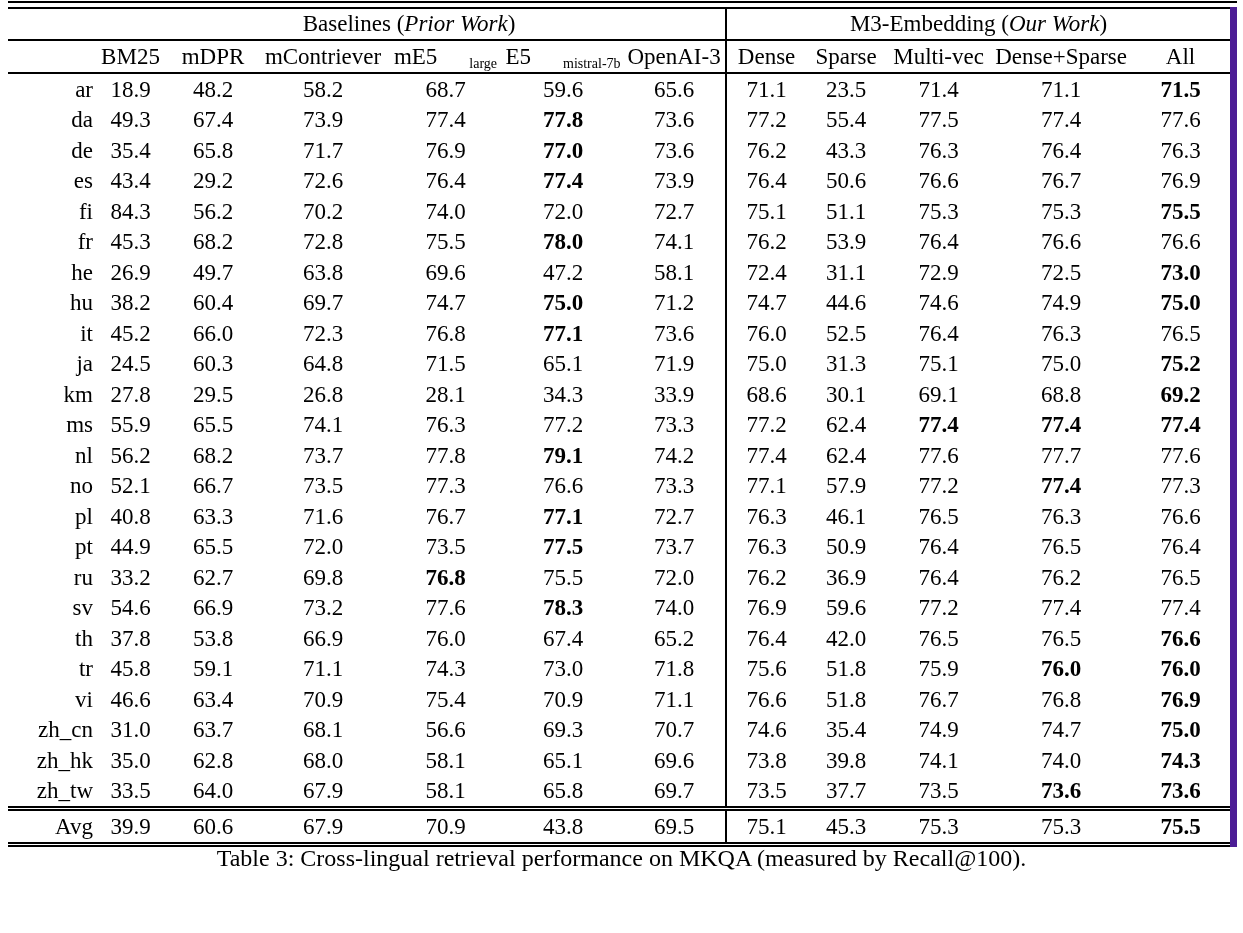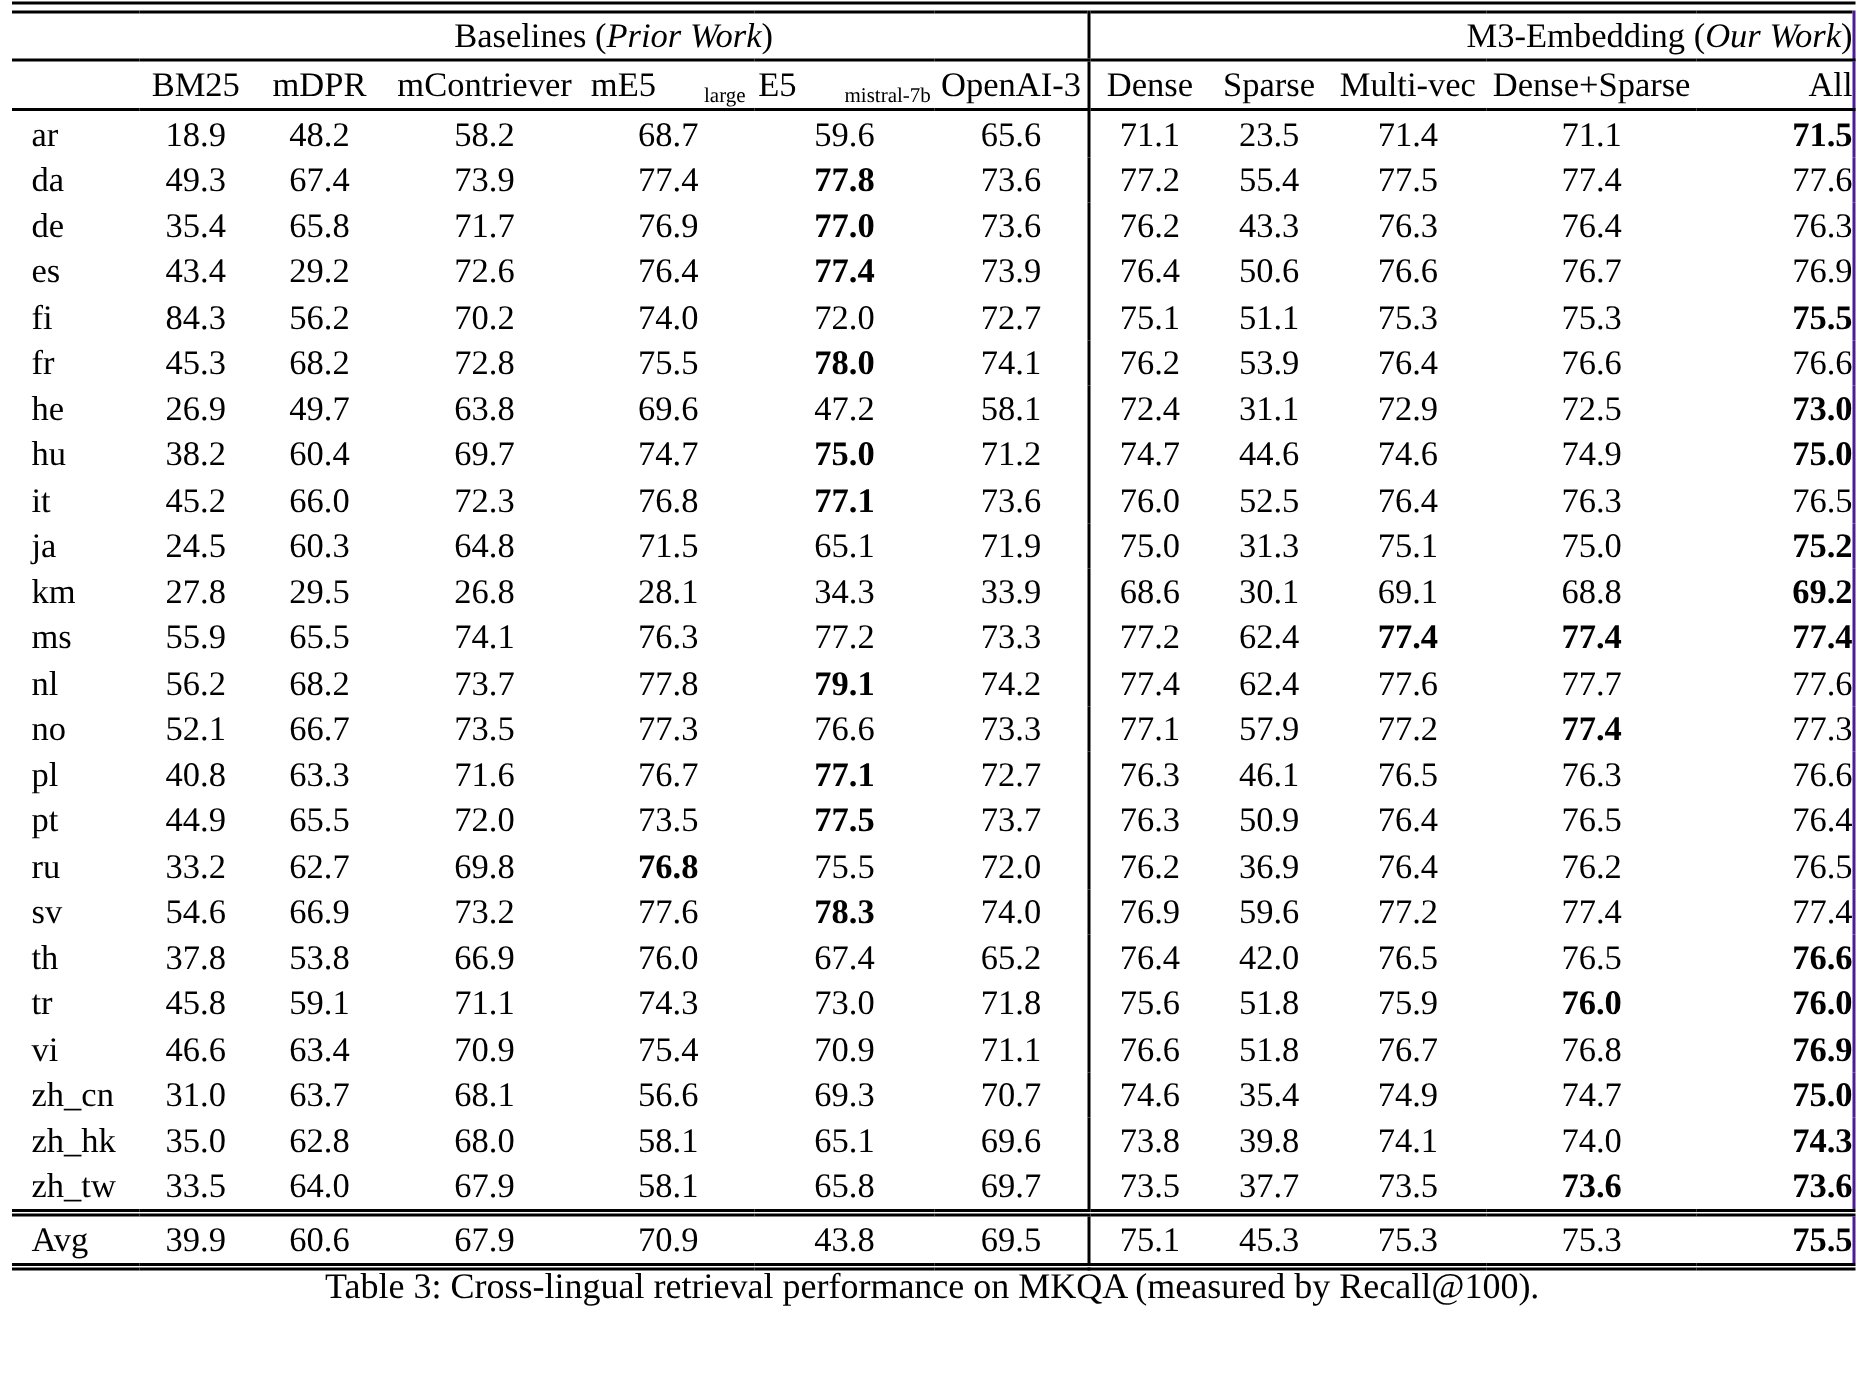--- a/index.html
+++ b/index.html
@@ -37,25 +37,25 @@
   th, td {
     font-weight: normal;
     padding: 0;
     height: 30.5px;
     line-height: 1.1;
     white-space: nowrap;
     overflow: visible;
   }
   tr.group-row th { border-bottom: 2px solid #000; height: 30px; }
   tr.colhead-row th { border-bottom: 2px solid #000; height: 31px; }
-  .label-col { text-align: left; padding-left: 13px; }
+  .label-col { text-align: right; padding-left: 13px; }
   .num { text-align: center; }
   .b { font-weight: bold; }
   .sep { border-left: 2px solid #000; }
-  .edge { border-right: 2px solid #4c1d95; text-align: right; }
+  .edge { border-right: 7px solid #4c1d95; }
   sub {
     font-size: 14px;
     line-height: 0;
     vertical-align: -4px;
     margin-left: 32px;
   }
   i { font-style: italic; }
   tr.avg-row td { border-top: 5px double #000; height: 31px; }
   .caption {
     position: absolute;

